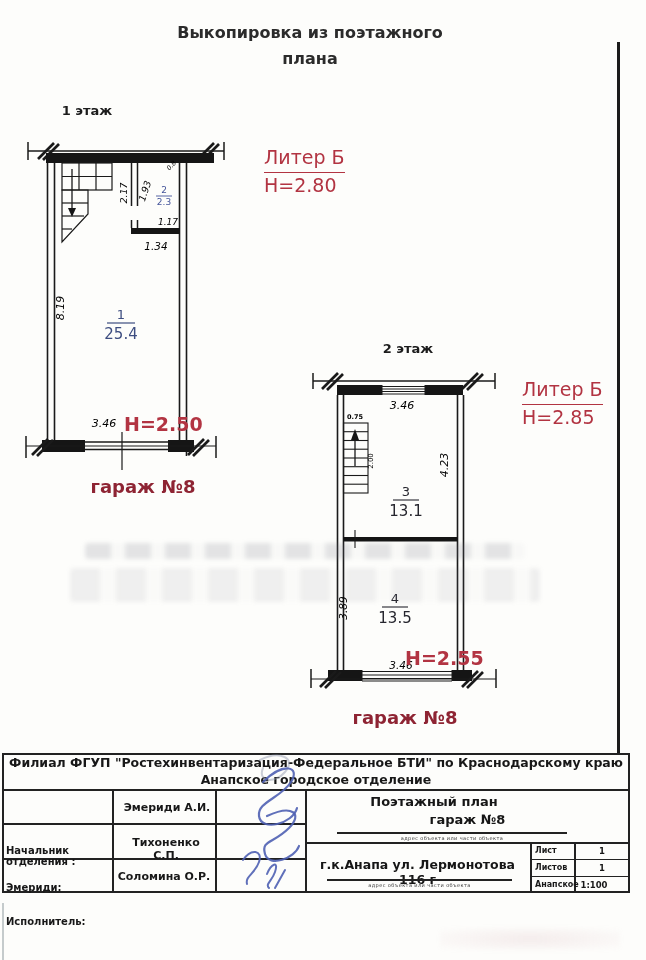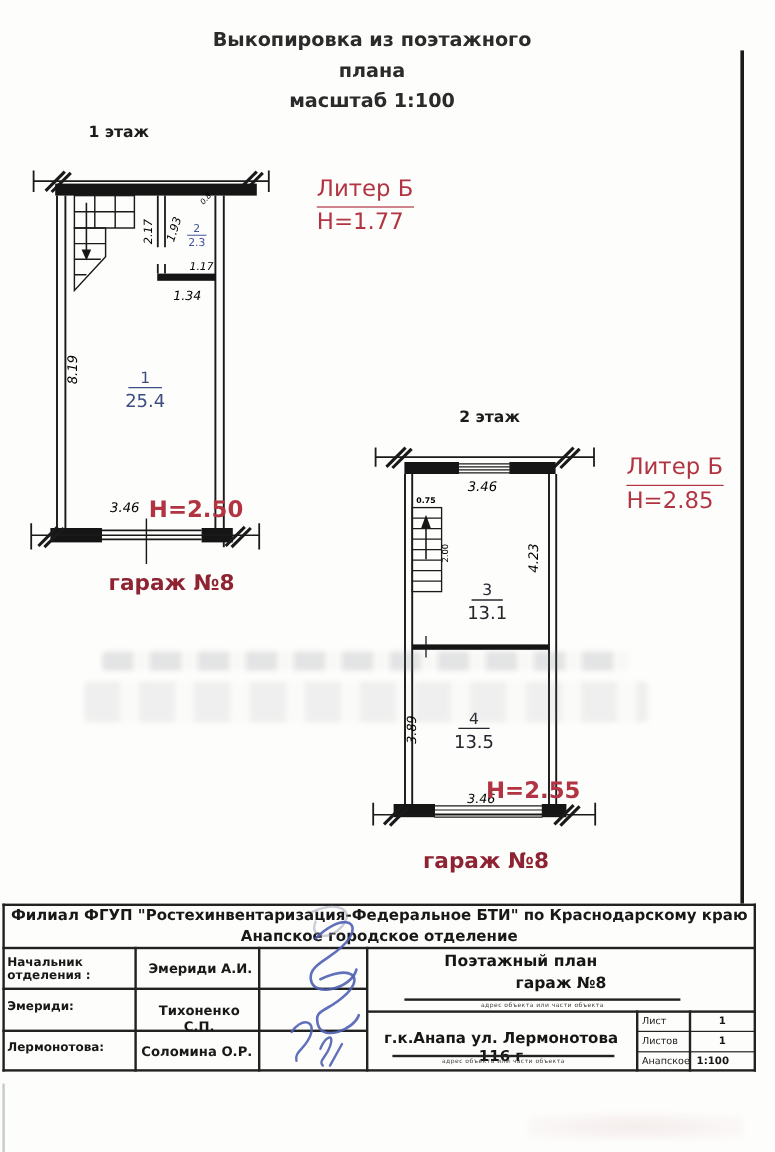--- a/index.html
+++ b/index.html
@@ -19,44 +19,43 @@
   
   svg text{font-family:"DejaVu Sans",sans-serif;}
   
   .wm{filter:blur(2.2px);border-radius:4px;}
   
   .tbl{left:2px;top:753px;width:630px;height:140px;font-family:"DejaVu Sans",sans-serif;}
   .tline{position:absolute;background:#222;}
   .tcell{position:absolute;box-sizing:border-box;}
   .org{left:0;top:0;width:628px;height:36px;text-align:center;font-size:12.5px;font-weight:600;
        line-height:1.35;padding-top:2px;color:#181818;}
-  .rlabel{font-size:10px;font-weight:700;padding-left:4px;color:#181818;}
+  .rlabel{font-size:10px;font-weight:700;padding-left:4px;color:#181818;margin-top:48px;}
   .rname{font-size:11px;font-weight:700;text-align:center;color:#181818;}
   .dtitle{font-size:13px;font-weight:700;text-align:center;color:#161616;}
   .tiny-cap{font-size:5px;letter-spacing:.4px;text-align:center;color:#3c3c3c;filter:blur(.3px);}
-  .meta-label{font-size:8px;padding-left:4px;color:#181818;}
+  .meta-label{font-size:8px;padding-left:4px;color:#181818;font-weight:bold;}
   .meta-value{font-size:8.5px;font-weight:600;text-align:center;color:#181818;}
   .addr{font-size:12.5px;font-weight:700;text-align:center;color:#161616;}
   .page-border-right{left:617px;top:42px;width:2.5px;height:711px;background:#1b1b1b;}
   .edge-left{left:2px;top:903px;width:1.5px;height:57px;background:rgba(70,90,95,.30);}
 </style>
 </head>
 <body>
 
 <div class="page">
 
   <div class="abs doc-title ctr">
     <div>Выкопировка из поэтажного плана</div>
-    <div>масштаб 1:100</div>
   </div>
 
   <div class="abs page-border-right"></div>
   <div class="abs edge-left"></div>
 
-  <div class="abs floor-label ctr" style="left:64px;top:103px;width:70px;">1 этаж</div>
+  <div class="abs floor-label ctr" style="left:52px;top:103px;width:70px;">1 этаж</div>
 
   <svg class="abs" style="left:18px;top:136px;" width="250" height="380" viewBox="0 0 250 380">
 
     <g stroke="#1a1a1a" stroke-width="1.5">
       <line x1="10" y1="15" x2="206" y2="15"></line>
       <line x1="10" y1="6" x2="10" y2="24"></line>
       <line x1="206" y1="6" x2="206" y2="24"></line>
       <line x1="20" y1="23" x2="36" y2="7" stroke-width="2.6"></line>
       <line x1="25" y1="24" x2="41" y2="8" stroke-width="2.6"></line>
       <line x1="180" y1="23" x2="196" y2="7" stroke-width="2.6"></line>
@@ -118,21 +117,21 @@
     <text x="46" y="172" transform="rotate(-90 46 172)" text-anchor="middle" font-size="11" font-style="italic">8.19</text>
     <text x="103" y="183" text-anchor="middle" font-size="13" fill="#3d4d80">1</text>
     <line x1="89" y1="187" x2="117" y2="187" stroke="#3d4d80" stroke-width="1.2"></line>
     <text x="103" y="203" text-anchor="middle" font-size="15" fill="#3d4d80">25.4</text>
     <text x="86" y="291" text-anchor="middle" font-size="11" font-style="italic">3.46</text>
     <text x="106" y="295" font-size="19" font-weight="600" fill="#b23442">Н=2.50</text>
   </svg>
 
   <div class="abs liter" style="left:264px;top:145px;">
     <span class="lit-name">Литер Б</span>
-    <div>Н=1.77</div>
+    <div>Н=2.80</div>
   </div>
 
   <div class="abs garage-cap ctr" style="left:78px;top:476px;width:130px;">гараж №8</div>
 
   <div class="abs floor-label ctr" style="left:376px;top:341px;width:64px;">2 этаж</div>
 
   <svg class="abs" style="left:298px;top:368px;" width="300" height="340" viewBox="0 0 300 340">
 
     <g stroke="#1a1a1a" stroke-width="1.5">
       <line x1="15" y1="13" x2="197" y2="13"></line>
@@ -246,21 +245,21 @@
     <div class="tline" style="left:528px;top:106px;width:100px;height:1.3px;"></div>
     <div class="tline" style="left:528px;top:123px;width:100px;height:1.3px;"></div>
 
     <div class="tcell org">
       <div>Филиал ФГУП "Ростехинвентаризация-Федеральное БТИ" по Краснодарскому краю</div>
       <div>Анапское городское отделение</div>
     </div>
 
     <div class="tcell rlabel" style="left:0;top:44px;width:108px;">Начальник отделения :</div>
     <div class="tcell rlabel" style="left:0;top:81px;width:108px;">Эмериди:</div>
-    <div class="tcell rlabel" style="left:0;top:115px;width:108px;">Лермонотова:</div>
+    <div class="tcell rlabel" style="left:0;top:115px;width:108px;">Исполнитель:</div>
     <div class="tcell rname" style="left:111px;top:48px;width:108px;">Эмериди А.И.</div>
     <div class="tcell rname" style="left:125px;top:83px;width:78px;">Тихоненко С.П.</div>
     <div class="tcell rname" style="left:111px;top:117px;width:102px;">Соломина О.Р.</div>
 
     <div class="tcell dtitle" style="left:303px;top:41px;width:258px;">Поэтажный план</div>
     <div class="tcell dtitle" style="left:303px;top:59px;width:325px;">гараж №8</div>
     <div class="tline" style="left:335px;top:79px;width:230px;height:1.5px;"></div>
     <div class="tcell tiny-cap" style="left:335px;top:81.5px;width:230px;">адрес объекта или части объекта</div>
 
     <div class="tcell addr" style="left:303px;top:104px;width:225px;">г.к.Анапа ул. Лермонотова 116 г</div>

